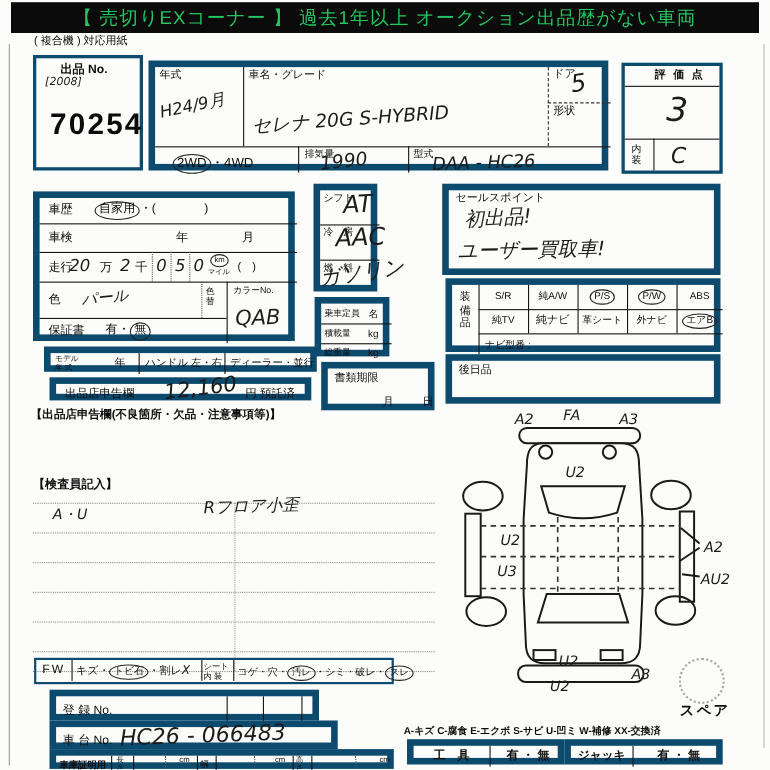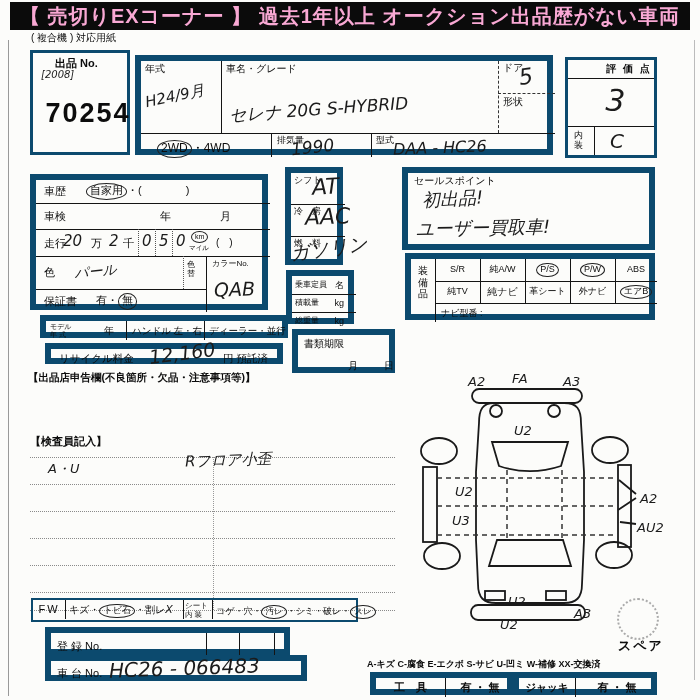--- a/index.html
+++ b/index.html
@@ -14,21 +14,21 @@
   .dh{position:absolute;height:0;border-top:1px dotted #8a8a8a}
   .dav{position:absolute;width:0;border-left:1.5px dashed #333}
   .dah{position:absolute;height:0;border-top:1.5px dashed #333}
   .lb{position:absolute;font-size:10px;line-height:1.05;white-space:nowrap}
   .stack{white-space:pre-line;line-height:1.15}
   .hand{position:absolute;font-family:"DejaVu Sans",sans-serif;font-style:italic;
         color:#1b1b1b;line-height:1;white-space:nowrap}
   .circ{display:inline-block;border:1.6px solid #222;border-radius:50%;padding:1px 3px 2px}
   .cen{display:flex;align-items:center;justify-content:center;text-align:center}
   .b{font-weight:bold}
-  .banner{background:#0b0b0b;color:#f9a8d4;font-weight:bold;font-size:20px;letter-spacing:1px}
+  .banner{background:#0b0b0b;color:#22c55e;font-weight:normal;font-size:17px;letter-spacing:1px}
 </style>
 </head>
 <body>
 
 <div class="page">
 
   <div class="a banner cen" style="left:10px;top:2px;width:680px;height:28px">【 売切りEXコーナー 】 過去1年以上 オークション出品歴がない車両</div>
   <div class="lb" style="left:31px;top:33px;font-size:10px">( 複合機 ) 対応用紙</div>
 
   <div class="a" style="left:8px;top:40px;height:656px;border-left:1px solid #999"></div>
@@ -59,21 +59,21 @@
       <span class="circ">2WD</span><span>・</span><span>4WD</span>
     </div>
     <div class="lb" style="left:136px;top:75px;font-size:9px">排気量</div>
     <div class="hand" style="left:150px;top:78px;font-size:17px;transform:rotate(-6deg)">1990</div>
     <div class="lb" style="left:235px;top:75px;font-size:9px">型式</div>
     <div class="hand" style="left:252px;top:79px;font-size:16px;transform:rotate(-2deg)">DAA - HC26</div>
   </div>
 
   <div class="bx bx3" style="left:565px;top:57px;width:92px;height:101px">
     <div class="hl" style="left:0;top:18px;width:86px"></div>
-    <div class="lb b cen" style="left:11px;top:4px;width:100px;font-size:10px;letter-spacing:2px">評 価 点</div>
+    <div class="lb b cen" style="left:0;top:4px;width:100px;font-size:10px;letter-spacing:2px">評 価 点</div>
     <div class="hand" style="left:38px;top:26px;font-size:30px;transform:rotate(4deg)">3</div>
     <div class="hl" style="left:0;top:66px;width:86px"></div>
     <div class="vl" style="left:26px;top:66px;height:29px"></div>
     <div class="lb stack" style="left:6px;top:70px;font-size:9px">内
 装</div>
     <div class="hand" style="left:42px;top:71px;font-size:20px">C</div>
   </div>
 
   <div class="bx" style="left:30px;top:174px;width:238px;height:136px">
     <div class="hl" style="left:0;top:23px;width:234px"></div>
@@ -124,21 +124,21 @@
     <div class="vl" style="left:80px;top:0;height:19px"></div>
     <div class="vl" style="left:158px;top:0;height:19px"></div>
     <div class="lb stack" style="left:4px;top:2px;font-size:7px">モデル
 年 式</div>
     <div class="lb" style="left:58px;top:5px;font-size:10px">年</div>
     <div class="lb" style="left:86px;top:5px;font-size:9.5px">ハンドル 左・右</div>
     <div class="lb" style="left:163px;top:5px;font-size:9.5px">ディーラー・並行</div>
   </div>
 
   <div class="bx" style="left:45px;top:343px;width:238px;height:21px">
-    <div class="lb" style="left:8px;top:4px;font-size:10.5px">リサイクル料金</div>
+    <div class="lb" style="left:8px;top:4px;font-size:10.5px">出品店申告欄</div>
     <div class="hand" style="left:98px;top:-5px;font-size:19px;transform:rotate(-7deg)">12,160</div>
     <div class="lb" style="left:172px;top:4px;font-size:10.5px">円 預託済</div>
   </div>
 
   <div class="lb b" style="left:28px;top:372px;font-size:10.5px">【出品店申告欄(不良箇所・欠品・注意事項等)】</div>
 
   <div class="bx" style="left:285px;top:167px;width:58px;height:98px">
     <div class="hl" style="left:0;top:31px;width:54px"></div>
     <div class="hl" style="left:0;top:63px;width:54px"></div>
     <div class="lb" style="left:3px;top:3px;font-size:9px">シフト</div>
@@ -195,20 +195,23 @@
     <div class="lb cen" style="left:24px;top:22px;width:45px;height:22px;font-size:9px">純TV</div>
     <div class="lb cen" style="left:69px;top:22px;width:45px;height:22px;font-size:10px">純ナビ</div>
     <div class="lb cen" style="left:114px;top:22px;width:45px;height:22px;font-size:9px">革シート</div>
     <div class="lb cen" style="left:159px;top:22px;width:45px;height:22px;font-size:9px">外ナビ</div>
     <div class="lb cen" style="left:204px;top:22px;width:42px;height:22px;font-size:9px">
         <span class="circ">エアB</span>
       </div>
     <div class="lb" style="left:30px;top:50px;font-size:9px">ナビ型番 :</div>
   </div>
 
+  <div class="bx" style="left:405px;top:322px;width:250px;height:45px">
+    <div class="lb" style="left:6px;top:4px;font-size:10px">後日品</div>
+  </div>
 
   <div class="lb b" style="left:30px;top:436px;font-size:11px">【検査員記入】</div>
   <div class="dh" style="left:30px;top:457px;width:365px"></div>
   <div class="dh" style="left:30px;top:484px;width:365px"></div>
   <div class="dh" style="left:30px;top:511px;width:365px"></div>
   <div class="dh" style="left:30px;top:538px;width:365px"></div>
   <div class="dh" style="left:30px;top:565px;width:365px"></div>
   <div class="dh" style="left:30px;top:592px;width:365px"></div>
   <div class="dh" style="left:30px;top:610px;width:365px"></div>
   <div class="dv" style="left:213px;top:457px;height:153px;border-left-color:#999"></div>
@@ -285,20 +288,40 @@
     <div class="lb" style="left:183px;top:5px;font-size:9px">
       <span>コゲ・穴・</span><span class="circ" style="font-size:8.5px">汚レ</span><span>・シミ・破レ・</span><span class="circ" style="font-size:8.5px">スレ</span>
     </div>
   </div>
 
   <div class="bx" style="left:45px;top:655px;width:262px;height:26px">
     <div class="lb" style="left:6px;top:7px;font-size:11px">車 台 No.</div>
     <div class="hand" style="left:58px;top:-3px;font-size:20px;transform:rotate(-2deg)">HC26 - 066483</div>
   </div>
 
+  <div class="bx" style="left:45px;top:681px;width:313px;height:18px">
+    <div class="vl" style="left:50px;top:0;height:14px"></div>
+    <div class="vl" style="left:70px;top:0;height:14px"></div>
+    <div class="vl" style="left:128px;top:0;height:14px"></div>
+    <div class="vl" style="left:145px;top:0;height:14px"></div>
+    <div class="vl" style="left:215px;top:0;height:14px"></div>
+    <div class="vl" style="left:232px;top:0;height:14px"></div>
+    <div class="dv" style="left:99px;top:0;height:14px"></div>
+    <div class="dv" style="left:180px;top:0;height:14px"></div>
+    <div class="dv" style="left:272px;top:0;height:14px"></div>
+    <div class="lb b" style="left:3px;top:4px;font-size:8.5px">車庫証明用</div>
+    <div class="lb stack" style="left:55px;top:1px;font-size:6.5px">長
+さ</div>
+    <div class="lb" style="left:112px;top:1px;font-size:7px">cm</div>
+    <div class="lb" style="left:131px;top:4px;font-size:8px">幅</div>
+    <div class="lb" style="left:199px;top:1px;font-size:7px">cm</div>
+    <div class="lb stack" style="left:218px;top:1px;font-size:6.5px">高
+さ</div>
+    <div class="lb" style="left:294px;top:1px;font-size:7px">cm</div>
+  </div>
 
   <div class="lb b" style="left:367px;top:660px;font-size:9px">A-キズ C-腐食 E-エクボ S-サビ U-凹ミ W-補修 XX-交換済</div>
   <div class="bx" style="left:370px;top:672px;width:143px;height:23px">
     <div class="vl" style="left:69px;top:0;height:19px"></div>
     <div class="lb cen b" style="left:0;top:0;width:69px;height:19px;font-size:11px">工　具</div>
     <div class="lb cen b" style="left:69px;top:0;width:70px;height:19px;font-size:11px">有 ・ 無</div>
   </div>
   <div class="bx" style="left:513px;top:672px;width:144px;height:23px">
     <div class="vl" style="left:56px;top:0;height:19px"></div>
     <div class="lb cen b" style="left:0;top:0;width:56px;height:19px;font-size:10.5px">ジャッキ</div>

